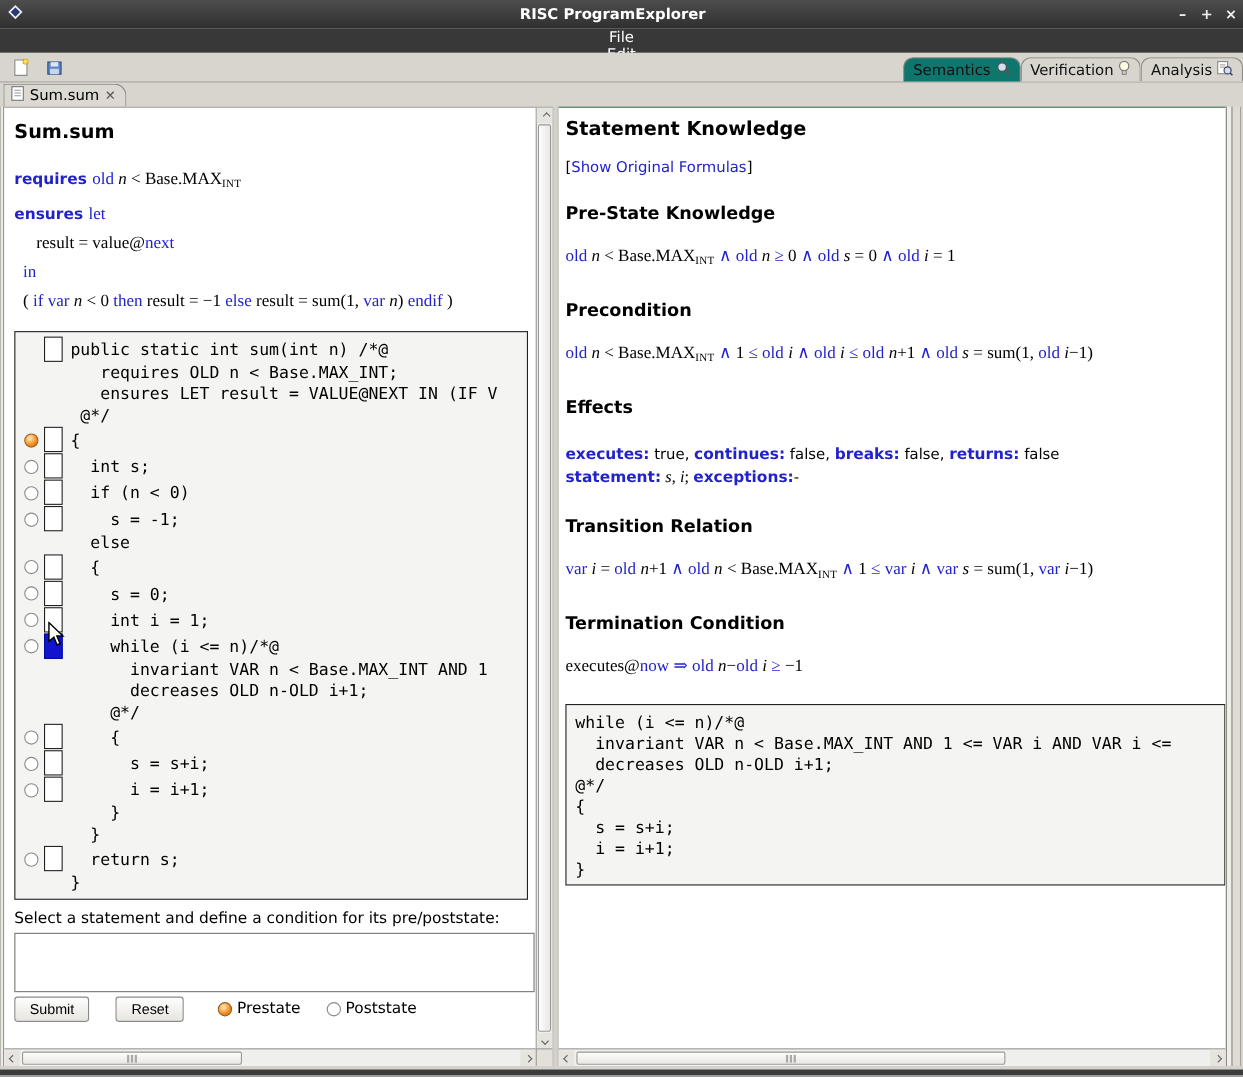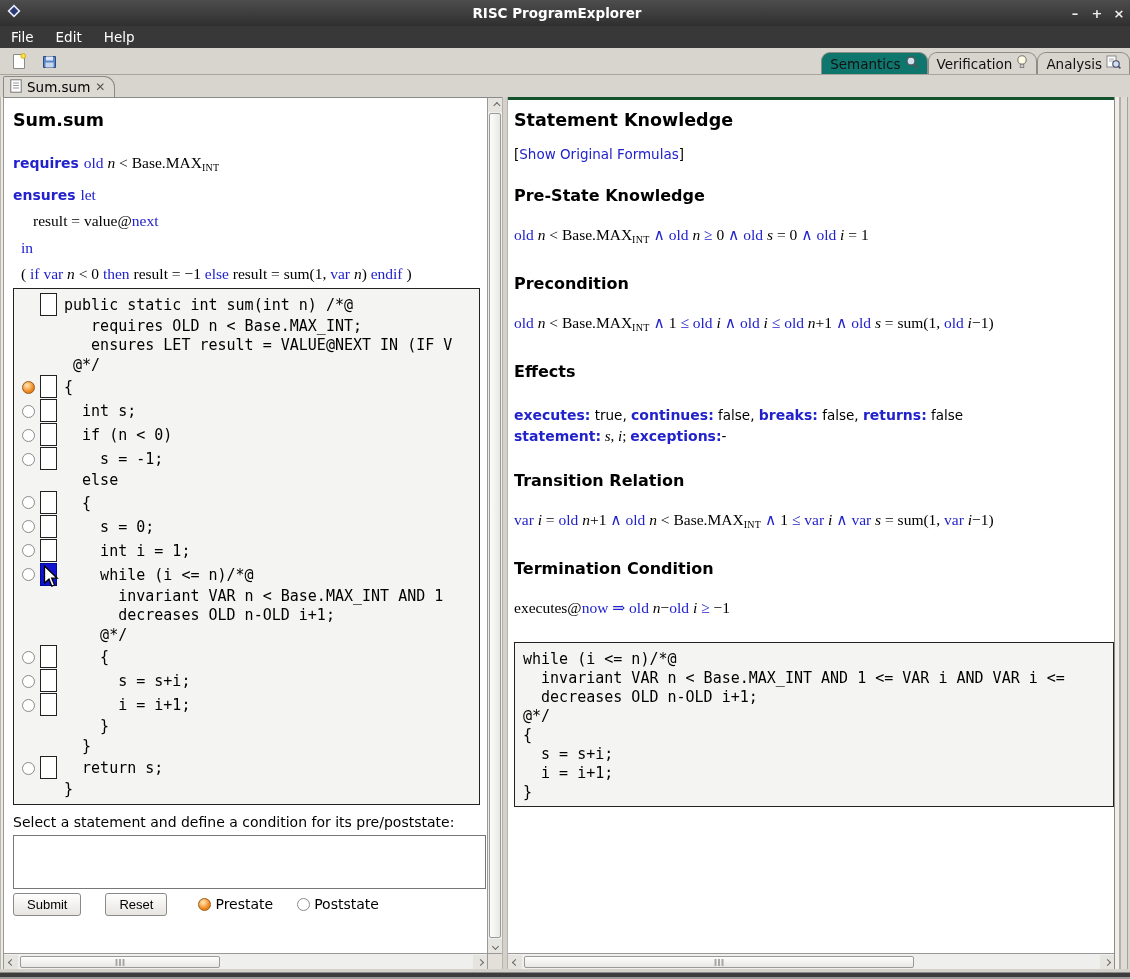--- a/index.html
+++ b/index.html
@@ -7,21 +7,21 @@
   .window{position:relative;width:1130px;height:979px;background:#d8d5ce;font-family:"DejaVu Sans","Liberation Sans",sans-serif;overflow:hidden;}
 
   
   .titlebar{height:26px;background:linear-gradient(#4d4d4d,#2f2f2f);display:flex;align-items:center;position:relative;color:#fff;}
   .titlebar .logo{margin-left:6px;}
   .titlebar .title{position:absolute;left:0;right:16px;text-align:center;font-weight:bold;font-size:13.5px;color:#fff;}
   .win-controls{margin-left:auto;display:flex;align-items:center;z-index:2;}
   .win-btn{width:22px;text-align:center;font-weight:bold;font-size:13px;color:#eee;cursor:default;}
 
   
-  .menubar{height:22px;background:#383838;display:flex;align-items:center;color:#fff;font-size:13.5px;}
+  .menubar{height:22px;background:#383838;display:flex;align-items:center;color:#fff;font-size:13.5px;flex-direction:column;}
   .menu-item{padding:0 11px;}
 
   
   .toolbar{height:27px;background:#d8d5ce;border-bottom:1px solid #a8a59e;display:flex;align-items:center;position:relative;}
   .tool-btn{width:22px;height:20px;margin-left:8px;display:flex;align-items:center;justify-content:center;}
   .ptabs{margin-left:auto;display:flex;align-items:flex-end;height:100%;}
   .ptab{display:flex;align-items:center;gap:4px;height:22px;padding:0 8px;border:1px solid #8f8c85;border-bottom:none;border-radius:9px 9px 0 0;background:#d8d5ce;font-size:13.5px;color:#111;}
   .ptab.active{background:#0f766e;}
 
   
@@ -29,21 +29,21 @@
   .etab{display:inline-flex;align-items:center;gap:5px;height:21px;margin-left:3px;padding:0 10px 0 6px;background:#dcd9d2;border:1px solid #8a8a8a;border-bottom:none;border-radius:2px 11px 0 0;font-size:13.5px;}
   .etab .close{font-size:12px;color:#555;font-weight:bold;letter-spacing:-1px;}
 
   
   .main{display:flex;height:872px;}
   .lframe{width:4px;background:linear-gradient(90deg,#b9b6af 0 1px,#eceae5 1px 3px,#9a978f 3px 4px);}
   .rframe{width:16px;background:linear-gradient(90deg,#8f8c85 0 1px,#f0eee9 1px 5px,#b2afa8 5px 7px,#dedbd4 7px 13px,#a5a29b 13px 14px,#d8d5ce 14px 16px);}
   .splitter{width:6px;background:#d4d1ca;border-left:1px solid #b5b2ab;border-right:1px solid #b5b2ab;}
   .pane{position:relative;background:#fff;}
   .pane.left{width:498px;border-top:1px solid #8a8a8a;}
-  .pane.right{width:606px;border-top:3px solid #14532d;}
+  .pane.right{width:606px;border-top:1px solid #14532d;}
   .pane-content{position:absolute;top:0;left:0;right:15px;bottom:16px;overflow:hidden;background:#fff;}
   .pane.right .pane-content{right:0;padding-left:6px;}
   .pane.left .pane-content{padding-left:9px;}
 
   
   .vsb{position:absolute;top:0;right:0;bottom:16px;width:15px;background:#efefed;border-left:1px solid #999;}
   .hsb{position:absolute;left:0;bottom:0;height:16px;background:#efefed;border-top:1px solid #999;}
   .pane.left .hsb{right:15px;}
   .pane.right .hsb{right:0;}
   .sb-btn{position:absolute;width:14px;height:14px;display:flex;align-items:center;justify-content:center;background:#e6e4df;}
@@ -68,21 +68,21 @@
   .spec .ind2{padding-left:20px;}
 
   .seg-k{color:#2222cc;margin-top:21px;}
   .seg-b{color:#000;}
   .seg-i{color:#000;font-style:italic;}
   .seg-sub{color:#000;font-size:10px;vertical-align:-3px;letter-spacing:.3px;}
   .seg-lbl,.seg-bl{color:#2222cc;font-family:"DejaVu Sans","Liberation Sans",sans-serif;font-weight:bold;font-size:14px;}
   .seg-sans{color:#000;font-family:"DejaVu Sans","Liberation Sans",sans-serif;font-size:13.5px;}
   .seg-link{color:#2222cc;font-family:"DejaVu Sans","Liberation Sans",sans-serif;font-size:13.5px;}
 
-  .code-panel{width:467px;border:1px solid #222;background:#f4f4f2;padding:4px 0 4px 8px;overflow:hidden;}
+  .code-panel{margin-top:13px;width:467px;border:1px solid #222;background:#f4f4f2;padding:4px 0 4px 8px;overflow:hidden;}
   .code-row{display:flex;align-items:flex-start;height:19.5px;}
   .code-row.has-cb{height:24px;}
   .slot-radio{width:18px;flex:0 0 18px;display:flex;align-items:center;height:100%;}
   .slot-cb{width:18px;flex:0 0 18px;height:100%;}
   .code-text{white-space:pre;font-family:"DejaVu Sans Mono","Liberation Mono",monospace;font-size:15px;line-height:19.5px;color:#000;padding-left:6px;}
   .code-row.has-cb .code-text{line-height:24px;}
   .radio{width:13px;height:13px;border:1px solid #8a8a8a;border-radius:50%;background:#fff;}
   .radio.sel{border:1px solid #9a5a14;background:radial-gradient(circle at 38% 32%,#ffd9a0 12%,#f08a20 60%,#d86f10);}
   .cb{display:block;width:17px;height:23px;border:1px solid #222;background:#fff;}
   .cb.sel{background:#1113cf;border-color:#000a9a;}

